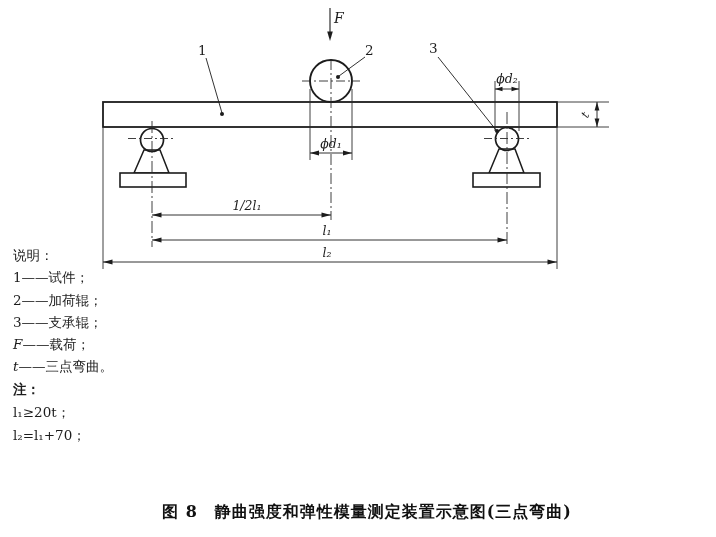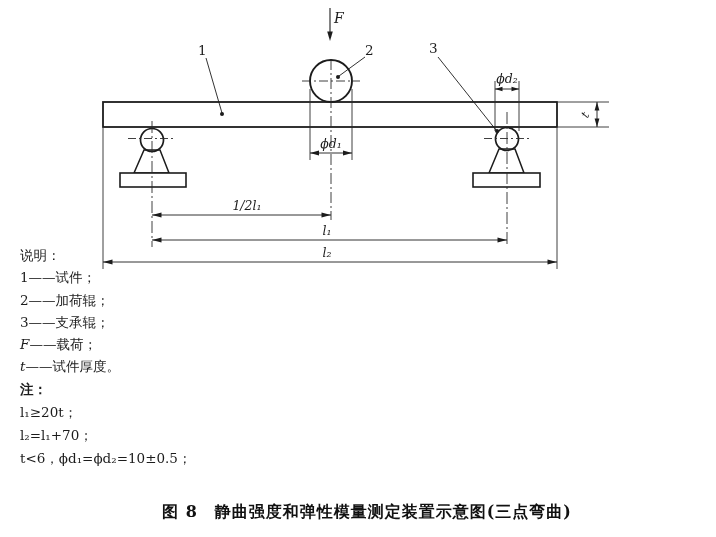--- a/index.html
+++ b/index.html
@@ -22,21 +22,21 @@
     fill: #1c1c1c;
     font-family: "DejaVu Serif", "Liberation Serif", serif;
   }
   .dim-label { font-style: italic; font-size: 12.5px; }
   .part-label { font-size: 13.5px; }
   .force-label { font-style: italic; font-size: 14px; }
   .t-label { font-style: italic; font-size: 11.5px; }
 
   .textline {
     position: absolute;
-    left: 20px;
+    left: 13px;
     font-size: 13.5px;
     line-height: 16px;
     white-space: nowrap;
     color: #1c1c1c;
   }
   .sym-italic .sym { font-style: italic; }
   .note-heading { font-weight: bold; }
   #caption {
     position: absolute;
     left: 0; top: 502px;
@@ -158,23 +158,22 @@
   <div class="textline" style="top:247px">说明：</div>
 
   <div class="textline" style="top:269px"><span class="sym">1</span><span>——试件；</span></div>
 
   <div class="textline" style="top:292px"><span class="sym">2</span><span>——加荷辊；</span></div>
 
   <div class="textline" style="top:314px"><span class="sym">3</span><span>——支承辊；</span></div>
 
   <div class="textline sym-italic" style="top:336px"><span class="sym">F</span><span>——载荷；</span></div>
 
-  <div class="textline sym-italic" style="top:358px"><span class="sym">t</span><span>——试件厚度。</span></div>
+  <div class="textline sym-italic" style="top:358px"><span class="sym">t</span><span>——三点弯曲。</span></div>
 
   <div class="textline note-heading" style="top:381px">注：</div>
 
   <div class="textline" style="top:404px">l₁≥20t；</div>
   <div class="textline" style="top:427px">l₂=l₁+70；</div>
-  <div class="textline" style="top:450px">t&lt;6，ϕd₁=ϕd₂=10±0.5；</div>
 
   <div id="caption">图 8　静曲强度和弹性模量测定装置示意图(三点弯曲)</div>
 
 </div>
 
 </body></html>

